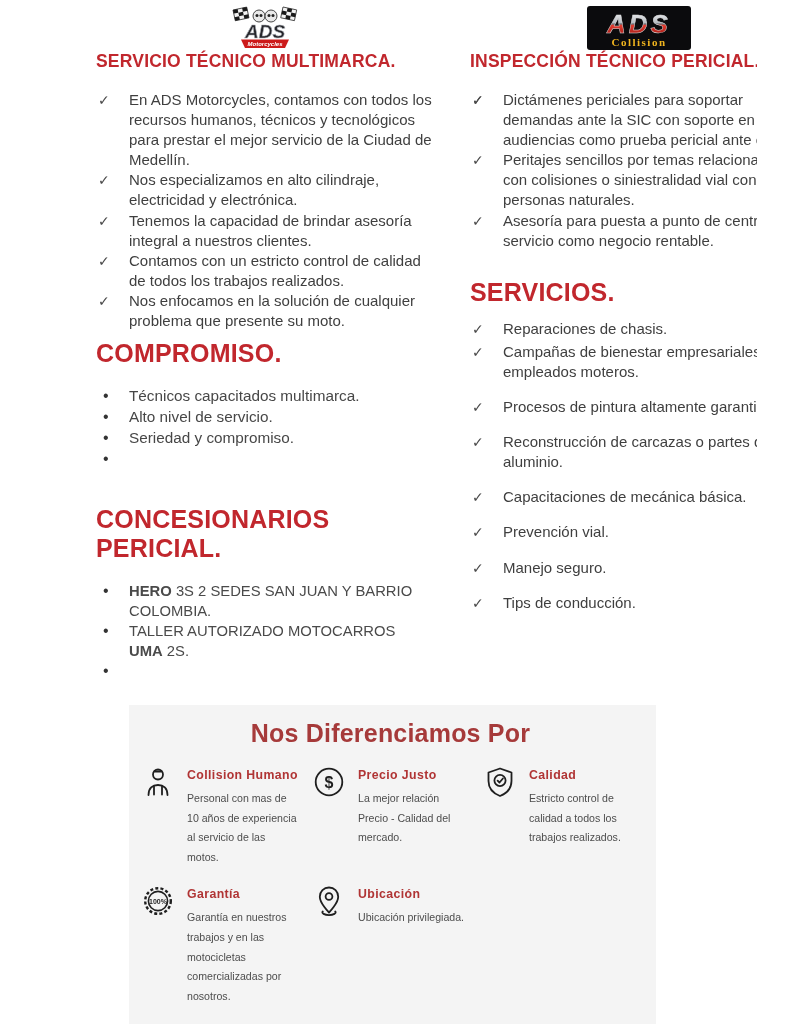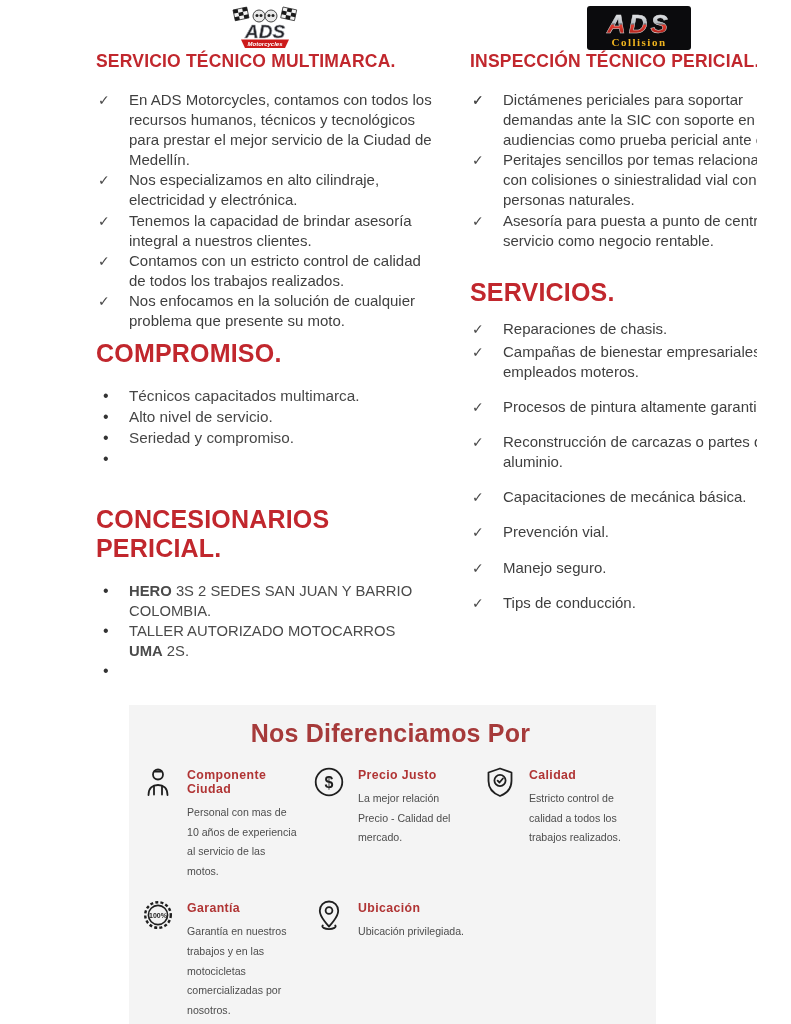--- a/index.html
+++ b/index.html
@@ -164,21 +164,21 @@
       <div class="feature">
         <span class="feature-icon">
           <svg width="34" height="34" viewBox="0 0 34 34" fill="none" stroke="#1f1f1f" stroke-width="1.8" stroke-linecap="round" stroke-linejoin="round">
             <circle cx="17" cy="9.5" r="5"></circle>
             <path d="M13.5 6.5h7"></path>
             <path d="M7.5 30c0-7 4-10 9.5-10s9.5 3 9.5 10"></path>
             <path d="M13 21.5v8M21 21.5v8"></path>
           </svg>
         </span>
         <div>
-          <div class="feature-title">Componente Ciudad</div>
+          <div class="feature-title">Collision Humano</div>
           <div class="feature-desc">Personal con mas de 10 años de experiencia al servicio de las motos.</div>
         </div>
       </div>
 
 
       <div class="feature">
         <span class="feature-icon">
           <svg width="34" height="34" viewBox="0 0 34 34" fill="none" stroke="#1f1f1f" stroke-width="1.8">
             <circle cx="17" cy="17" r="13.3"></circle>
             <text x="17" y="23" text-anchor="middle" font-family="Liberation Sans, sans-serif" font-size="16" font-weight="bold" fill="#1f1f1f" stroke="none">$</text>

